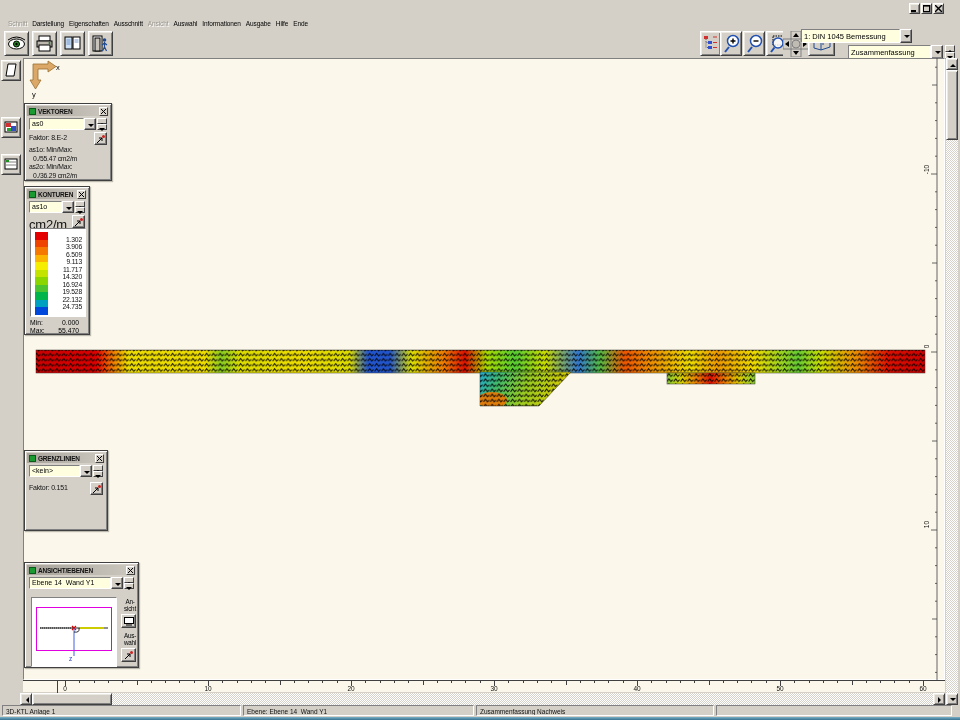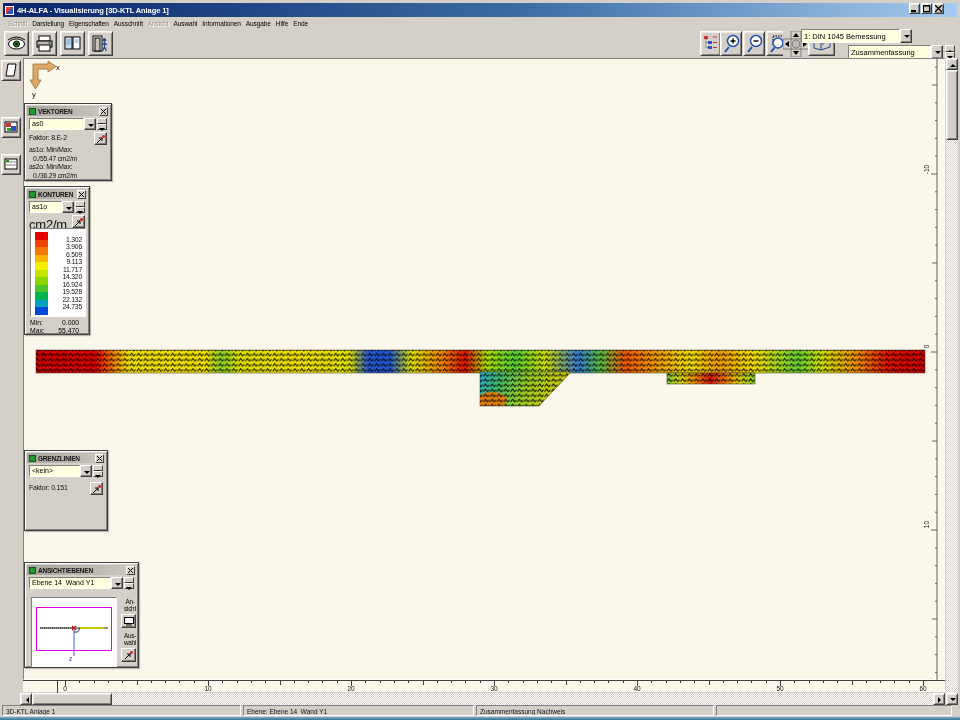--- a/index.html
+++ b/index.html
@@ -73,24 +73,20 @@
 
   #statusbar { left:0; top:705px; width:960px; height:12px; background:#d4d0c8; }
   .stsec { position:absolute; top:0; height:11px; border:1px solid; border-color:#808080 #fff #fff #808080; font-size:6.5px; padding:1.5px 3px; white-space:pre; overflow:hidden; color:#111; }
   #bottomstrip { left:0; top:717px; width:960px; height:3px; background:linear-gradient(#7ab0c8,#37718e); }
 </style>
 </head>
 <body>
 
 <div id="win">
 
-  <div id="titlebar" class="abs">
-    <div id="title-icon"></div>
-    <div id="title-text">4H-ALFA - Visualisierung [3D-KTL Anlage 1]</div>
-  </div>
   <div class="winbtn raised" style="left:909px">
       <svg width="7" height="7">
         <rect x="0" y="5" width="5" height="2" fill="#000"></rect>
       </svg>
     </div>
   <div class="winbtn raised" style="left:921px">
       <svg width="7" height="7">
         <rect x="0.5" y="0.5" width="6" height="6" fill="none" stroke="#000"></rect>
         <rect x="0" y="0" width="7" height="1.6" fill="#000"></rect>
       </svg>

